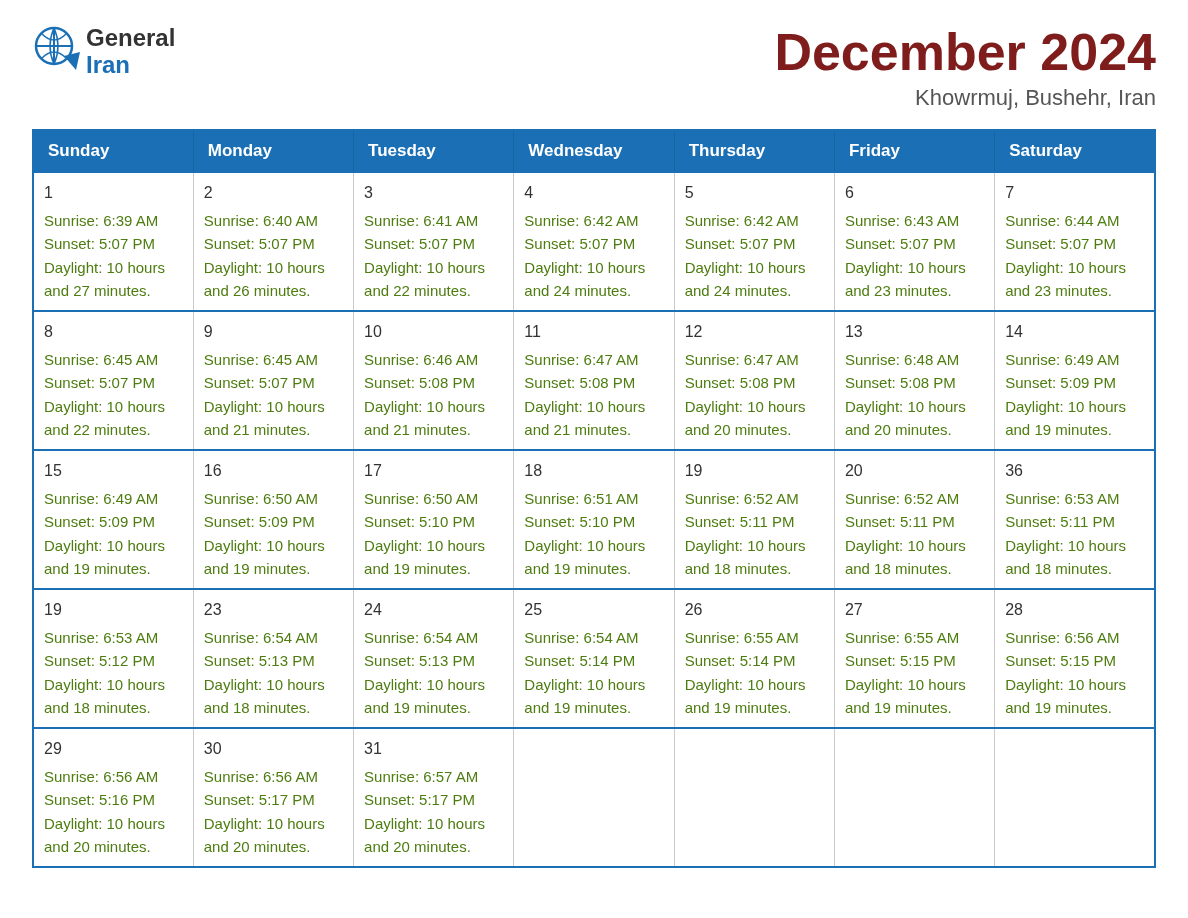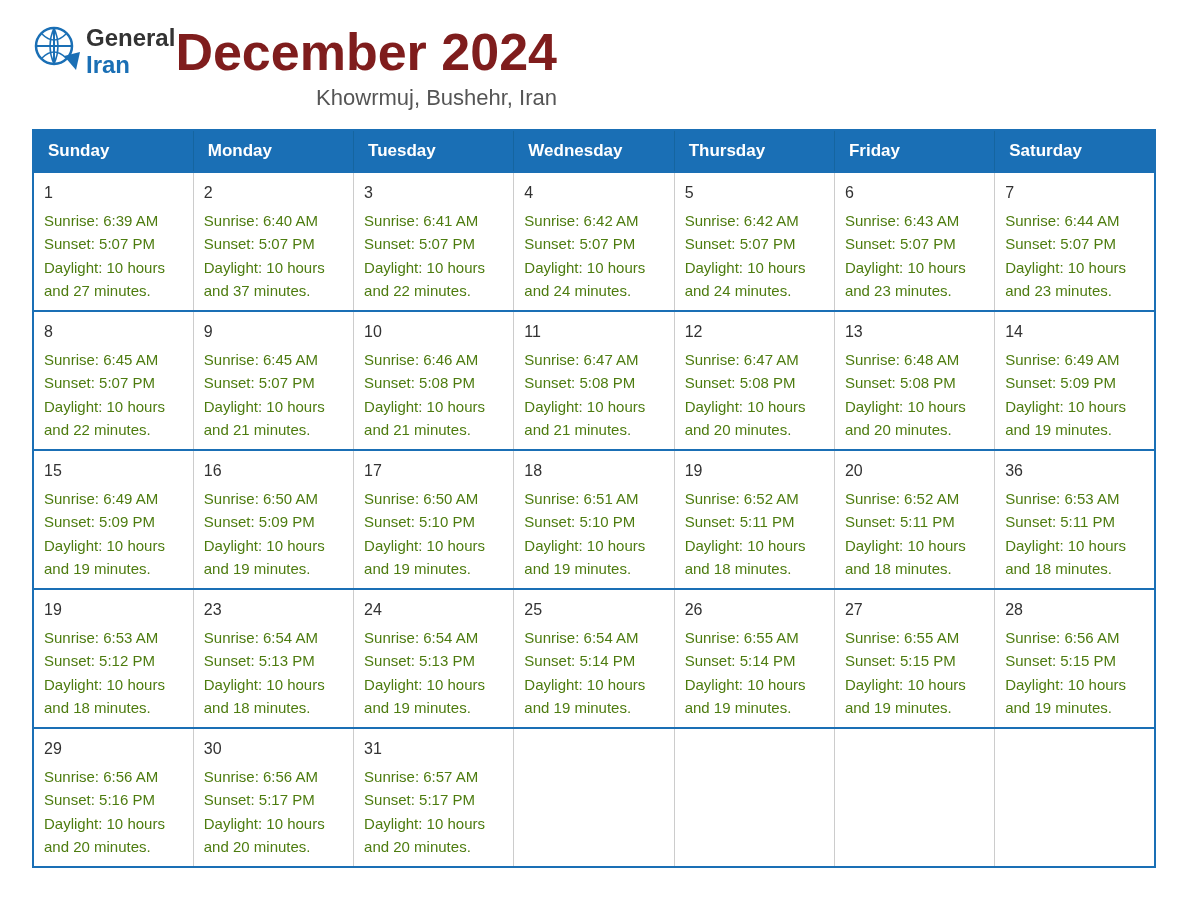--- a/index.html
+++ b/index.html
@@ -5,20 +5,21 @@
     * { box-sizing: border-box; margin: 0; padding: 0; }
     body {
       font-family: Arial, sans-serif;
       background: #fff;
       padding: 24px 32px;
       width: 1188px;
       min-height: 918px;
     }
     .header {
       display: flex;
+      justify-content: space-between;
       align-items: flex-start;
       margin-bottom: 18px;
     }
     .logo {
       display: flex;
       flex-direction: column;
       align-items: flex-start;
     }
     .title-block {
       text-align: right;
@@ -132,21 +133,21 @@
           <span>Daylight: 10 hours</span><br>
           <span>and 27 minutes.</span>
         </div>
       </td>
         <td>
         <span class="day-number">2</span>
         <div class="day-info">
           <span>Sunrise: 6:40 AM</span><br>
           <span>Sunset: 5:07 PM</span><br>
           <span>Daylight: 10 hours</span><br>
-          <span>and 37 minutes.</span>
+          <span>and 26 minutes.</span>
         </div>
       </td>
         <td>
         <span class="day-number">3</span>
         <div class="day-info">
           <span>Sunrise: 6:41 AM</span><br>
           <span>Sunset: 5:07 PM</span><br>
           <span>Daylight: 10 hours</span><br>
           <span>and 22 minutes.</span>
         </div>

